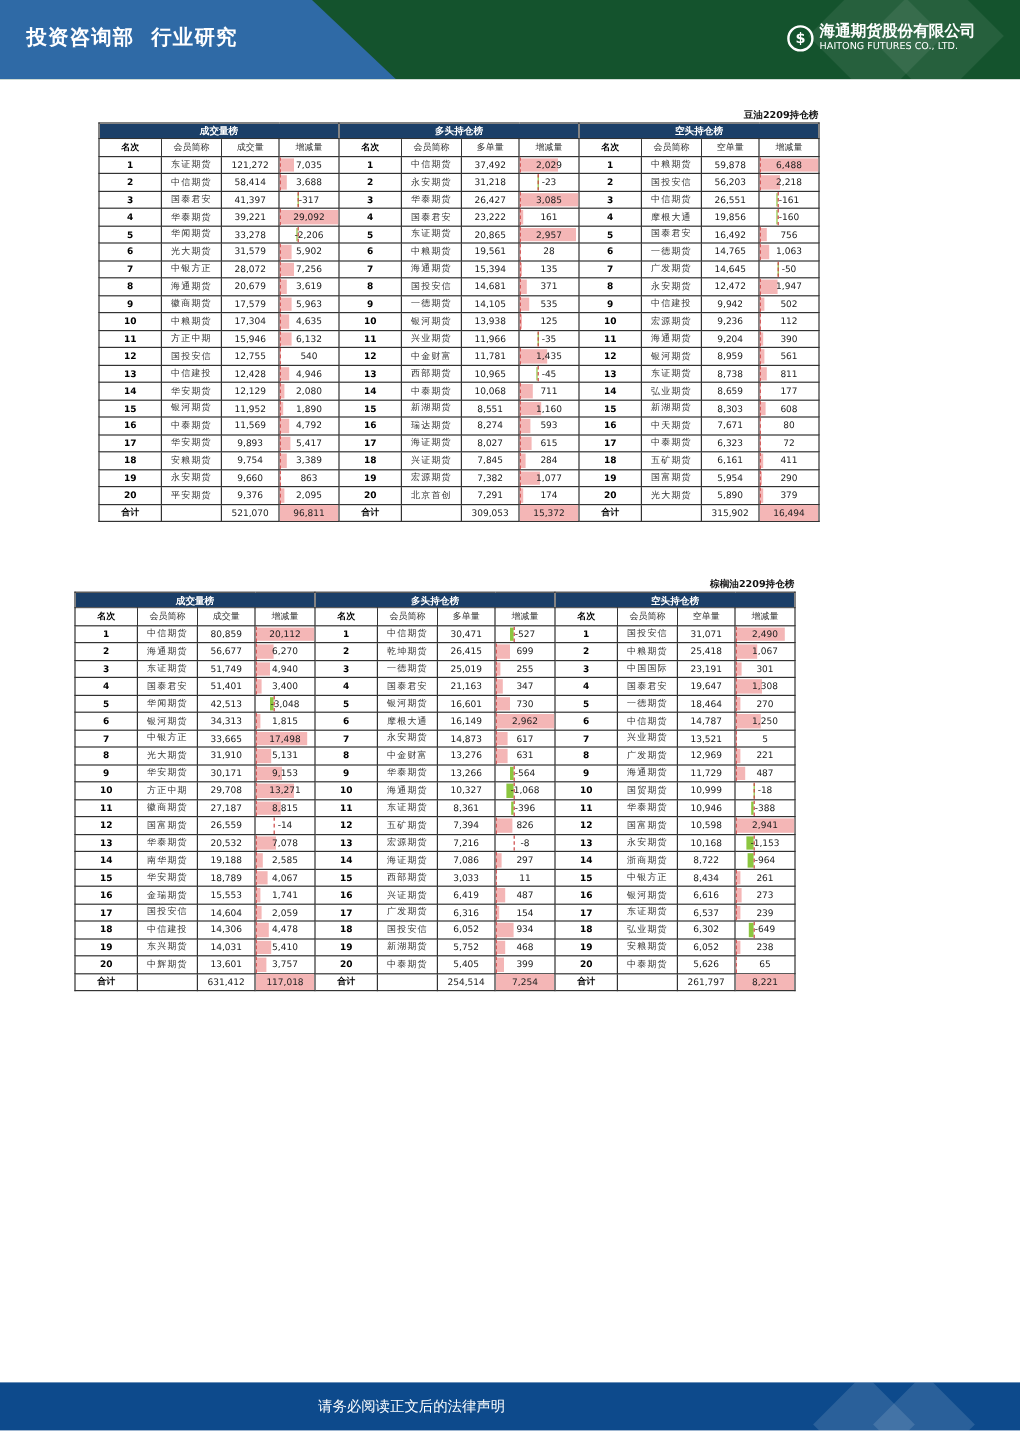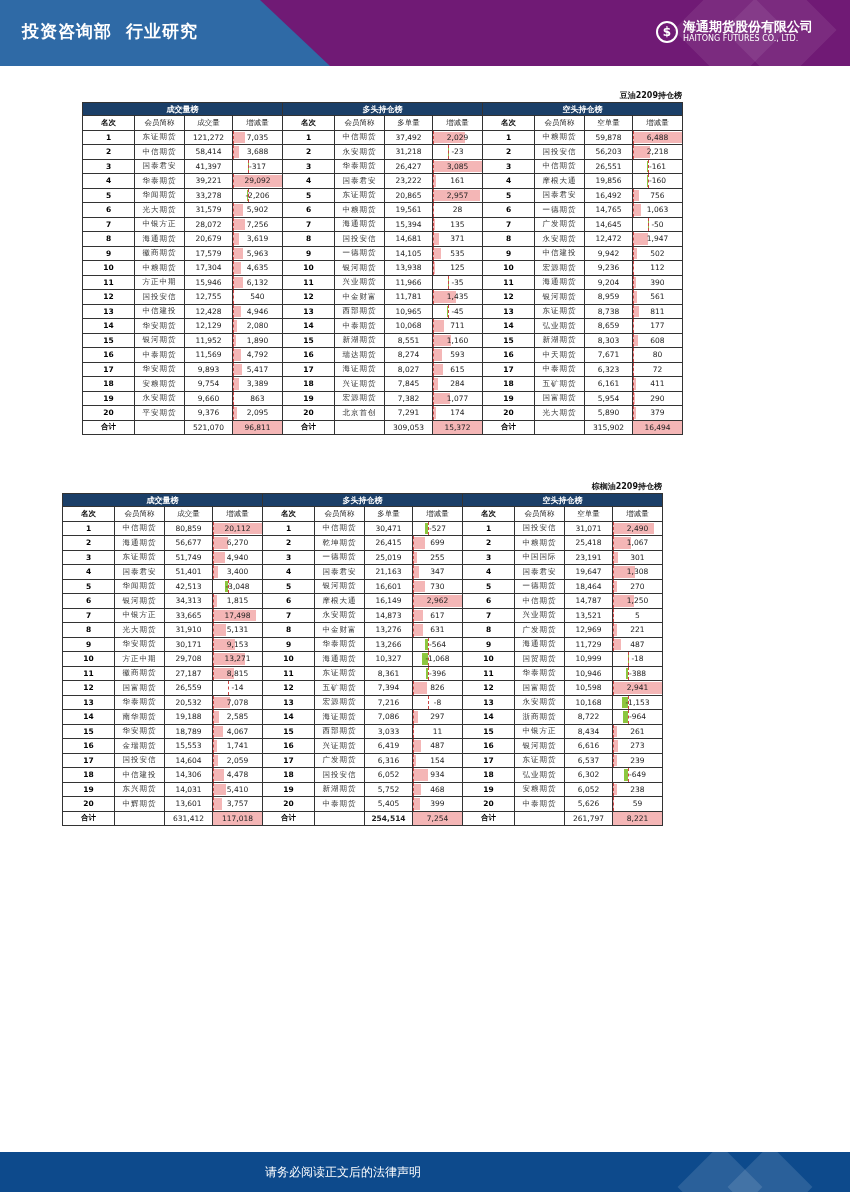--- a/index.html
+++ b/index.html
@@ -1,17 +1,17 @@
 <!DOCTYPE html>
 <html><head>
 <meta charset="utf-8">
 <style>
   * { box-sizing: border-box; margin: 0; padding: 0; }
   body { width: 850px; height: 1202px; background: #fff; position: relative; font-family: "DejaVu Sans", sans-serif; overflow: hidden; }
-  .header { position: absolute; left: 0; top: 0; width: 850px; height: 66px; background: #701a75; overflow: hidden; }
+  .header { position: absolute; left: 0; top: 0; width: 850px; height: 66px; background: #14532d; overflow: hidden; }
   .header .light { position: absolute; left: 0; top: 0; width: 330px; height: 66px; background: #2f6aa6; clip-path: polygon(0 0, 260px 0, 330px 66px, 0 66px); }
   .header .diamond1 { position: absolute; left: 690px; top: -10px; width: 80px; height: 80px; background: rgba(255,255,255,0.08); transform: rotate(45deg); }
   .header .diamond2 { position: absolute; left: 740px; top: -10px; width: 80px; height: 80px; background: rgba(255,255,255,0.08); transform: rotate(45deg); }
   .header .title { position: absolute; left: 22px; top: 20px; color: #fff; font-size: 17px; font-weight: bold; letter-spacing: 1px; }
   .header .title span { margin-right: 14px; }
   .logo { position: absolute; left: 656px; top: 20px; display: flex; align-items: center; color: #fff; }
   .logo .mark { width: 22px; height: 22px; border: 2px solid #fff; border-radius: 50%; display: flex; align-items: center; justify-content: center; font-size: 12px; font-weight: bold; margin-right: 5px; }
   .logo .cn { font-size: 13px; font-weight: bold; line-height: 14px; }
   .logo .en { font-size: 8px; line-height: 10px; }
   .footer { position: absolute; left: 0; top: 1152px; width: 850px; height: 40px; background: #0d4a8c; overflow: hidden; }
@@ -698,30 +698,30 @@
           <td class="name">中辉期货</td>
           <td>13,601</td>
           <td class="chg"><div class="bar" style="left:0%;width:18.68038981702466%"></div><div class="axis" style="left:0%"></div><span class="v">3,757</span></td>
           <td class="rank">20</td>
           <td class="name">中泰期货</td>
           <td>5,405</td>
           <td class="chg"><div class="bar" style="left:0%;width:13.470627954085076%"></div><div class="axis" style="left:0%"></div><span class="v">399</span></td>
           <td class="rank">20</td>
           <td class="name">中泰期货</td>
           <td>5,626</td>
-          <td class="chg"><div class="bar" style="left:0%;width:1.4280856851411086%"></div><div class="axis" style="left:0%"></div><span class="v">59</span></td>
+          <td class="chg"><div class="bar" style="left:0%;width:1.4280856851411086%"></div><div class="axis" style="left:0%"></div><span class="v">65</span></td>
         </tr>
         <tr class="total">
           <td class="rank">合计</td>
           <td></td>
           <td style="font-weight:normal">631,412</td>
           <td class="tchg">117,018</td>
           <td class="rank">合计</td>
           <td></td>
-          <td style="font-weight:bold">254,514</td>
+          <td style="font-weight:normal">254,514</td>
           <td class="tchg">7,254</td>
           <td class="rank">合计</td>
           <td></td>
           <td style="font-weight:normal">261,797</td>
           <td class="tchg">8,221</td>
         </tr>
       </tbody>
     </table>
 </div>
 

